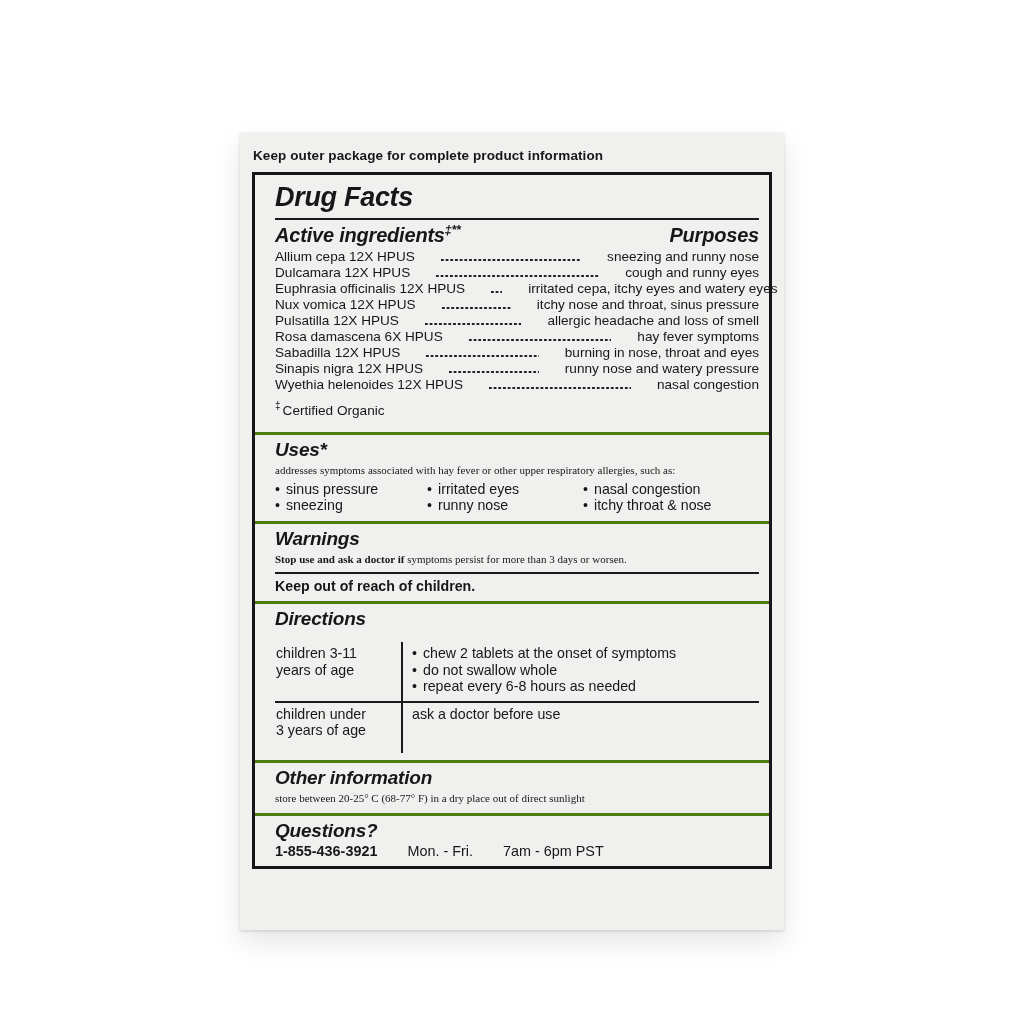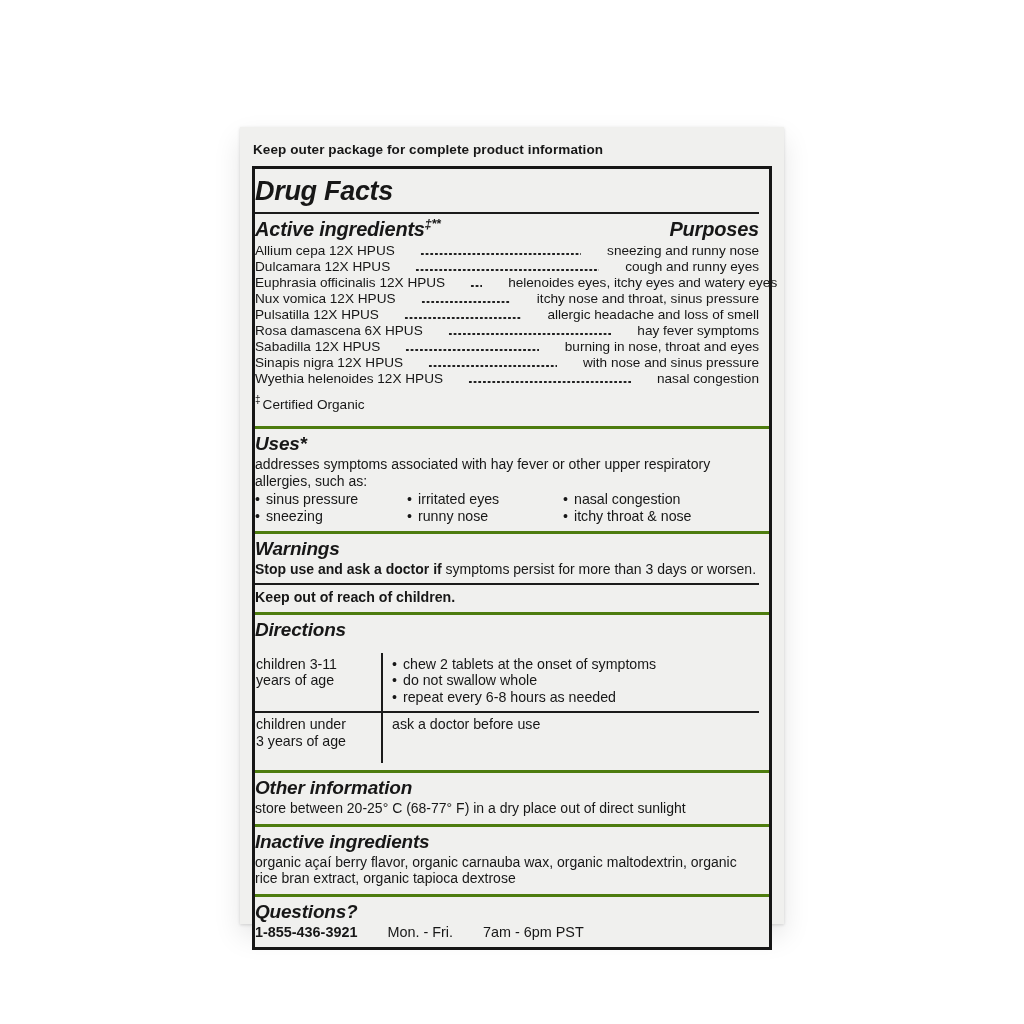--- a/index.html
+++ b/index.html
@@ -6,41 +6,41 @@
   html, body { width: 1024px; height: 1024px; background: #ffffff; }
   body {
     font-family: "Liberation Sans", sans-serif;
     color: #171717;
     position: relative;
     overflow: hidden;
   }
 
   .card {
     position: absolute;
-    left: 240px; top: 127px;
+    left: 240px; top: 133px;
     width: 544px; height: 797px;
     background: #f0f0ee;
     box-shadow: 0 1px 3px rgba(0,0,0,0.15), 0 12px 26px rgba(0,0,0,0.10);
     padding: 12px 12px 0 12px;
   }
 
   .package-note {
     font-size: 13.5px;
     font-weight: bold;
     letter-spacing: 0.1px;
     margin: 3px 0 9px 1px;
   }
 
   .df-box {
     border: 3px solid #161616;
     width: 520px;
     background: #f0f0ee;
   }
 
-  .sec { padding: 4px 10px 7px 0; }
+  .sec { padding: 4px 10px 7px 20px; }
   .sec + .sec { border-top: 3px solid #4d7c0f; }
 
   h1.df-title {
     font-size: 27px;
     font-style: italic;
     font-weight: bold;
     letter-spacing: -0.3px;
     padding: 3px 0 1px 0;
   }
   .thin-rule {
@@ -90,21 +90,21 @@
   .ai-footnote .fsym { font-size: 10px; vertical-align: super; margin-right: 2px; }
 
   
   .sec-heading {
     font-size: 19px;
     font-style: italic;
     font-weight: bold;
     letter-spacing: -0.2px;
     margin-bottom: 1px;
   }
-  .body-text { font-size: 14px; line-height: 16.5px; }
+  .body-text { font-size: 11px; line-height: 16.5px; font-family: Liberation Serif, serif; }
 
   
   .uses-cols {
     display: grid;
     grid-template-columns: 152px 156px auto;
     margin-top: 2px;
   }
   ul.blist { list-style: none; }
   ul.blist li {
     font-size: 14.2px;
@@ -171,21 +171,21 @@
           <span class="ai-purpose">sneezing and runny nose</span>
         </div>
         <div class="ai-row">
           <span class="ai-name">Dulcamara 12X HPUS</span>
           <span class="ai-leader"></span>
           <span class="ai-purpose">cough and runny eyes</span>
         </div>
         <div class="ai-row">
           <span class="ai-name">Euphrasia officinalis 12X HPUS</span>
           <span class="ai-leader"></span>
-          <span class="ai-purpose">helenoides eyes, itchy eyes and watery eyes</span>
+          <span class="ai-purpose">irritated cepa, itchy eyes and watery eyes</span>
         </div>
         <div class="ai-row">
           <span class="ai-name">Nux vomica 12X HPUS</span>
           <span class="ai-leader"></span>
           <span class="ai-purpose">itchy nose and throat, sinus pressure</span>
         </div>
         <div class="ai-row">
           <span class="ai-name">Pulsatilla 12X HPUS</span>
           <span class="ai-leader"></span>
           <span class="ai-purpose">allergic headache and loss of smell</span>
@@ -196,21 +196,21 @@
           <span class="ai-purpose">hay fever symptoms</span>
         </div>
         <div class="ai-row">
           <span class="ai-name">Sabadilla 12X HPUS</span>
           <span class="ai-leader"></span>
           <span class="ai-purpose">burning in nose, throat and eyes</span>
         </div>
         <div class="ai-row">
           <span class="ai-name">Sinapis nigra 12X HPUS</span>
           <span class="ai-leader"></span>
-          <span class="ai-purpose">with nose and sinus pressure</span>
+          <span class="ai-purpose">runny nose and watery pressure</span>
         </div>
         <div class="ai-row">
           <span class="ai-name">Wyethia helenoides 12X HPUS</span>
           <span class="ai-leader"></span>
           <span class="ai-purpose">nasal congestion</span>
         </div>
       </div>
 
       <div class="ai-footnote"><span class="fsym">‡</span><span>Certified Organic</span></div>
       <div style="height:8px"></div>
@@ -264,24 +264,20 @@
           <div class="dir-instructions">ask a doctor before use</div>
         </div>
       </div>
     </div>
 
     <div class="sec">
       <div class="sec-heading">Other information</div>
       <div class="body-text">store between 20-25° C (68-77° F) in a dry place out of direct sunlight</div>
     </div>
 
-    <div class="sec">
-      <div class="sec-heading">Inactive ingredients</div>
-      <div class="body-text">organic açaí berry flavor, organic carnauba wax, organic maltodextrin, organic rice bran extract, organic tapioca dextrose</div>
-    </div>
 
     <div class="sec">
       <div class="sec-heading">Questions?</div>
       <div class="q-row">
         <span class="q-phone">1-855-436-3921</span>
         <span>Mon. - Fri.</span>
         <span>7am - 6pm PST</span>
       </div>
     </div>
 

